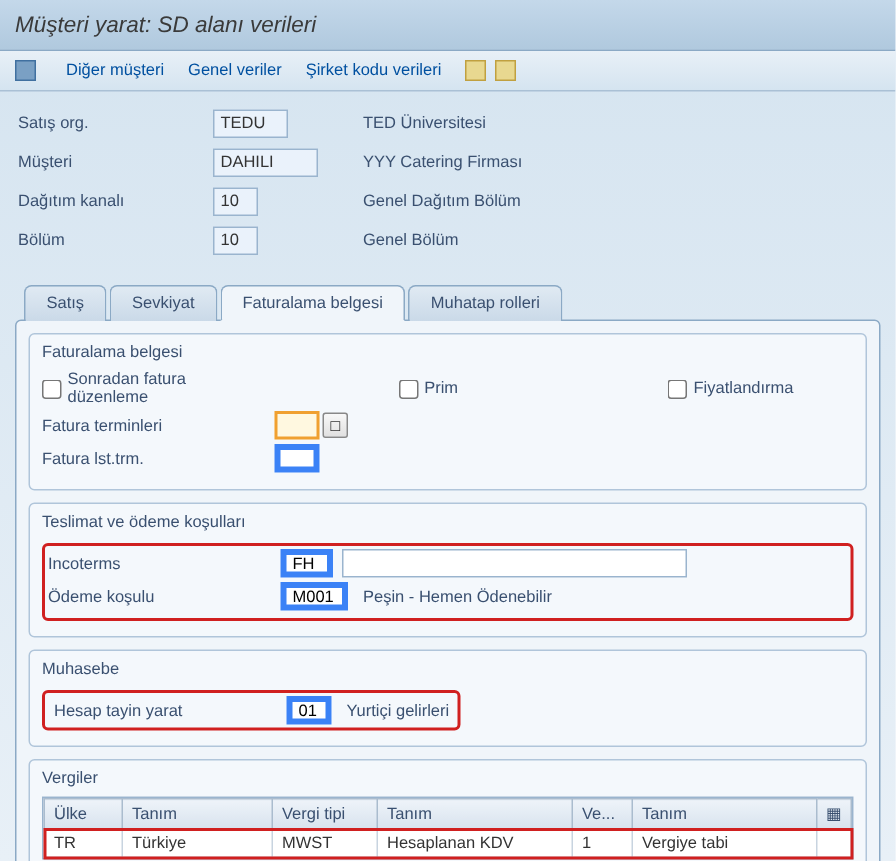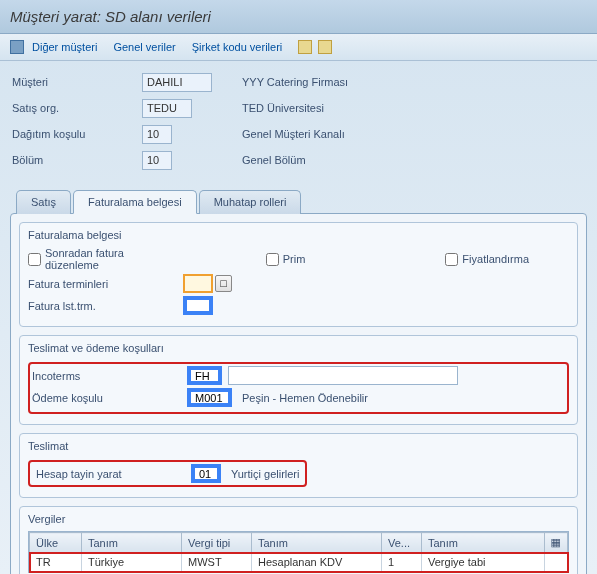--- a/index.html
+++ b/index.html
@@ -29,21 +29,21 @@
       gap: 16px;
       padding: 6px 10px;
       background: linear-gradient(to bottom, #e8f0f7, #d5e4f0);
       border-bottom: 1px solid #aac0d5;
     }
     .toolbar-link {
       color: #0050a0;
       cursor: pointer;
       display: inline-flex;
       align-items: center;
-      gap: 8px;
+      gap: 20px;
     }
     .toolbar-icon {
       width: 14px;
       height: 14px;
       display: inline-block;
     }
     .icon-other-customer {
       background: #7aa0c4;
       border: 1px solid #4070a0;
     }
@@ -220,43 +220,44 @@
     <span>Diğer müşteri</span>
   </span>
   <span class="toolbar-link">Genel veriler</span>
   <span class="toolbar-link">Şirket kodu verileri</span>
   <span class="toolbar-icon icon-doc"></span>
   <span class="toolbar-icon icon-doc" style="margin-left:-10px"></span>
 </div>
 
 <div class="header-form">
   <div class="form-row">
+    <span class="form-label">Satış org.</span>
+    <input class="form-input" style="width: 50px;" value="TEDU">
+    <span class="form-desc" style="margin-left:50px">TED Üniversitesi</span>
+  </div>
+  <div class="form-row">
     <span class="form-label">Müşteri</span>
     <input class="form-input" style="width: 70px;" value="DAHILI">
     <span class="form-desc">YYY Catering Firması</span>
   </div>
   <div class="form-row">
-    <span class="form-label">Satış org.</span>
-    <input class="form-input" style="width: 50px;" value="TEDU">
-    <span class="form-desc" style="margin-left:50px">TED Üniversitesi</span>
-  </div>
-  <div class="form-row">
-    <span class="form-label">Dağıtım koşulu</span>
+    <span class="form-label">Dağıtım kanalı</span>
     <input class="form-input" style="width: 30px;" value="10">
-    <span class="form-desc" style="margin-left:70px">Genel Müşteri Kanalı</span>
+    <span class="form-desc" style="margin-left:70px">Genel Dağıtım Bölüm</span>
   </div>
   <div class="form-row">
     <span class="form-label">Bölüm</span>
     <input class="form-input" style="width: 30px;" value="10">
     <span class="form-desc" style="margin-left:70px">Genel Bölüm</span>
   </div>
 </div>
 
 <div class="tab-strip">
   <div class="tab">Satış</div>
+  <div class="tab">Sevkiyat</div>
   <div class="tab active">Faturalama belgesi</div>
   <div class="tab">Muhatap rolleri</div>
 </div>
 
 <div class="tab-panel">
 
   <div class="groupbox">
     <div class="groupbox-title">Faturalama belgesi</div>
     <div class="gb-row" style="gap:0">
       <label class="checkbox-wrap">
@@ -293,21 +294,21 @@
       </div>
       <div class="gb-row">
         <span class="gb-label">Ödeme koşulu</span>
         <input class="gb-input" style="width: 45px;" value="M001">
         <span class="gb-desc">Peşin - Hemen Ödenebilir</span>
       </div>
     </div>
   </div>
 
   <div class="groupbox">
-    <div class="groupbox-title">Teslimat</div>
+    <div class="groupbox-title">Muhasebe</div>
     <div class="highlight-border" style="display:inline-block;padding:2px 6px">
       <div class="gb-row" style="margin-bottom:0">
         <span class="gb-label">Hesap tayin yarat</span>
         <input class="gb-input" style="width: 30px;" value="01">
         <span class="gb-desc">Yurtiçi gelirleri</span>
       </div>
     </div>
   </div>
 
   <div class="groupbox" style="padding-bottom:4px">

